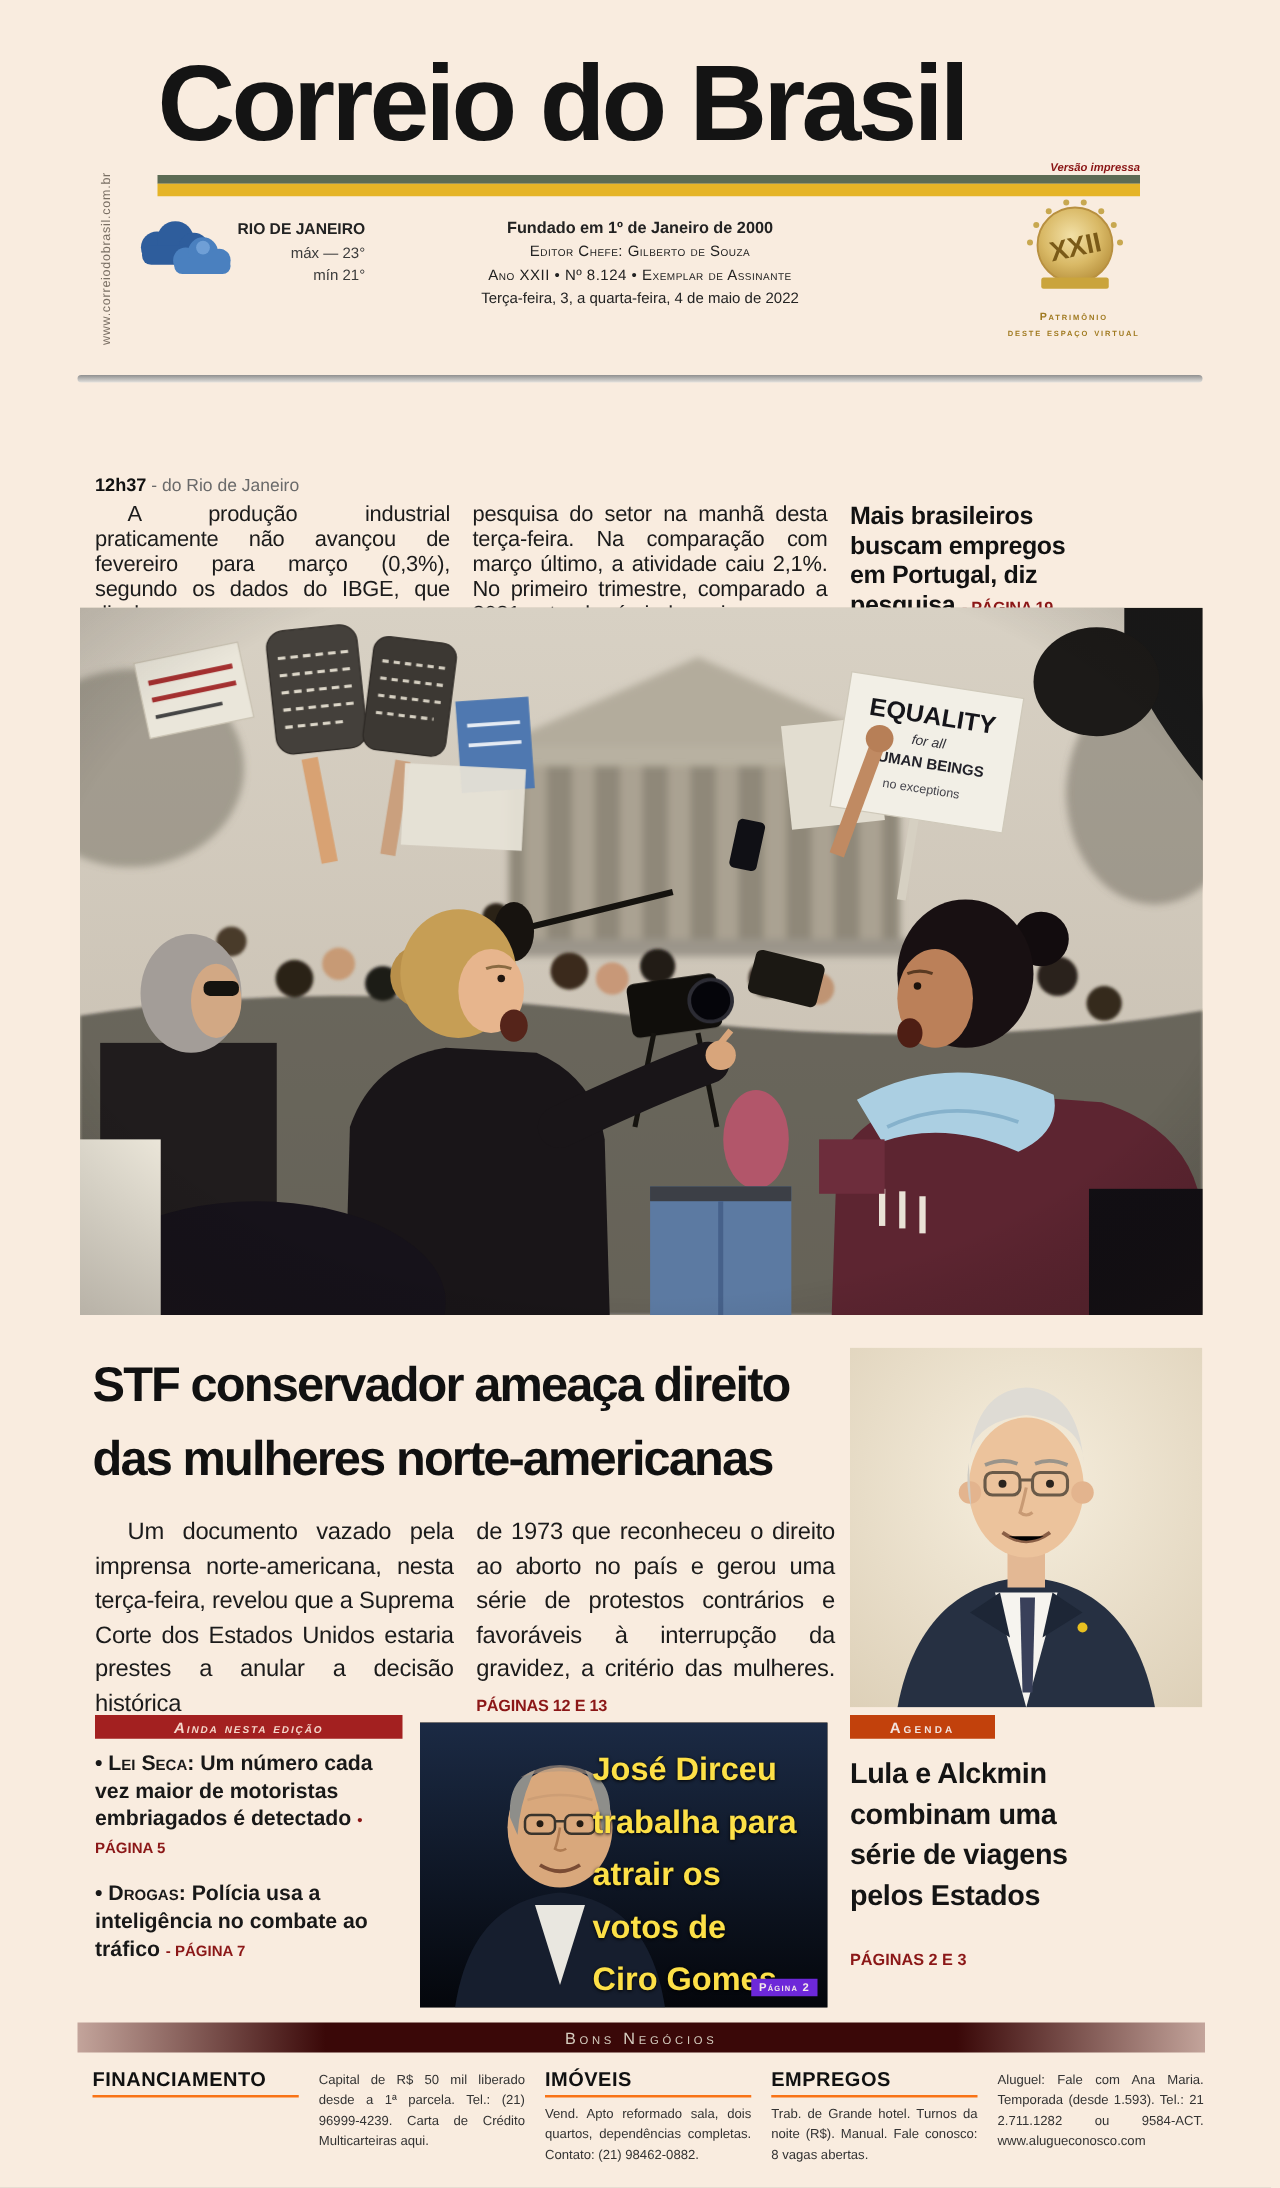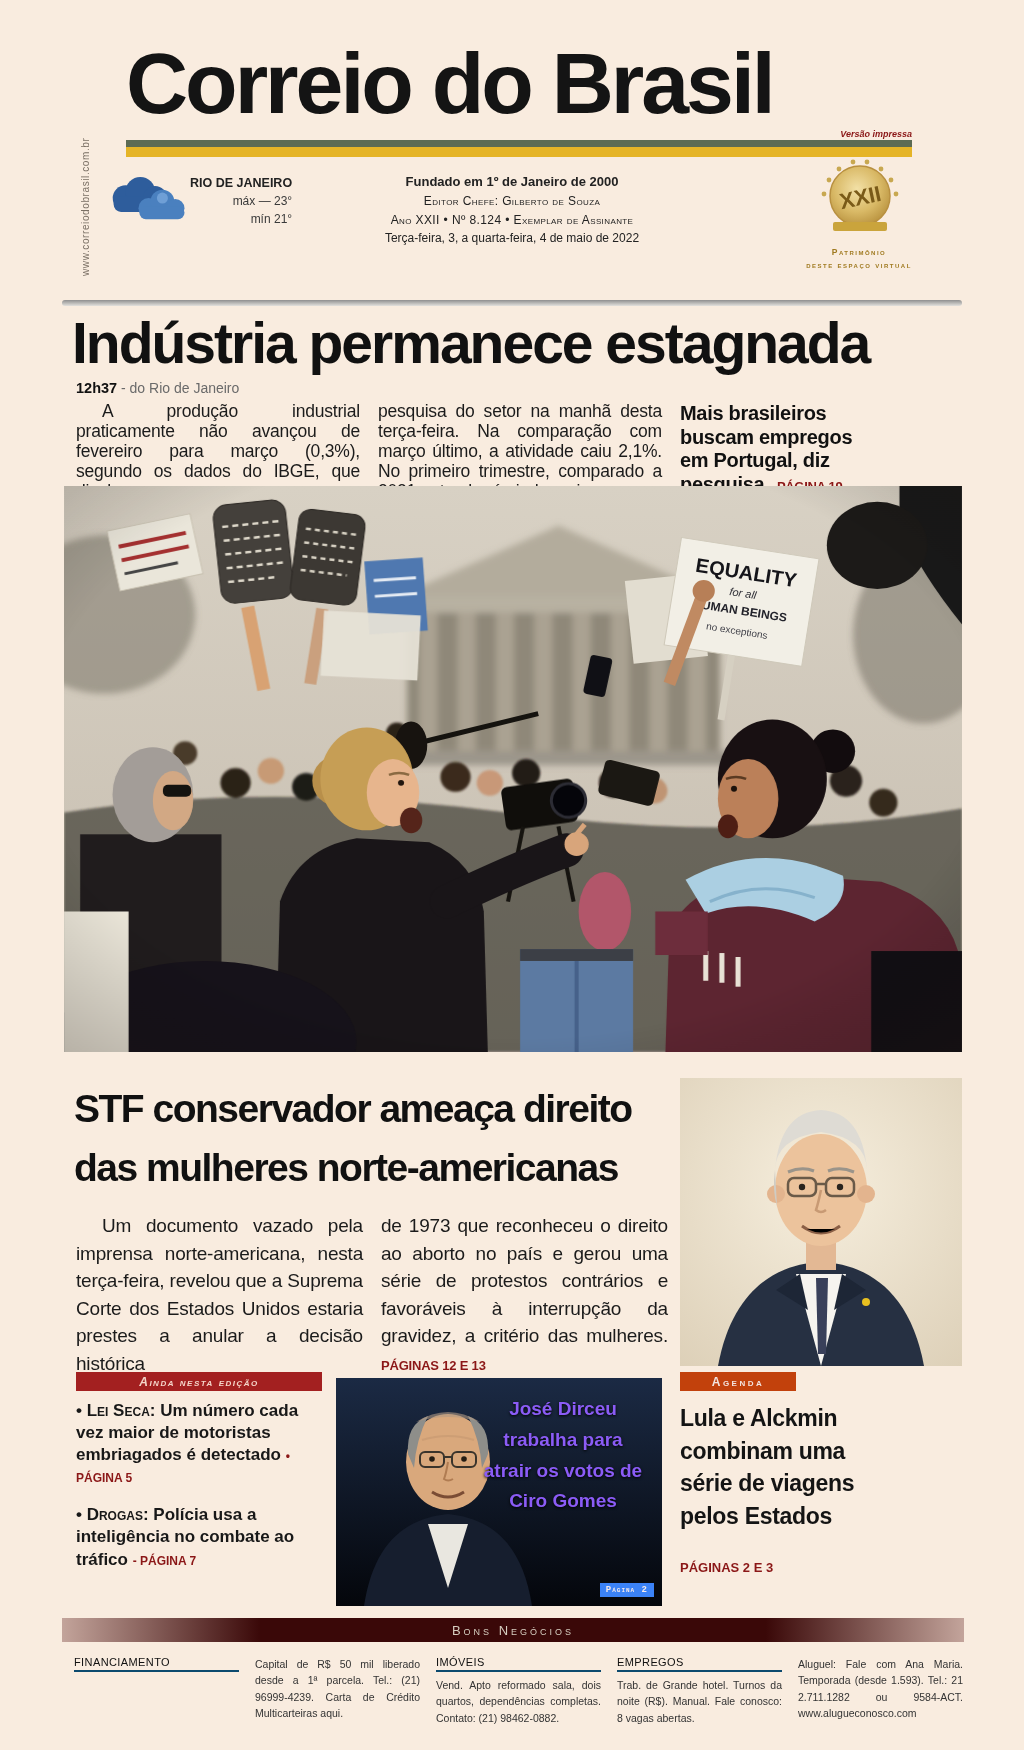--- a/index.html
+++ b/index.html
@@ -57,36 +57,36 @@
         font-style:italic;font-weight:bold;font-size:12px;letter-spacing:1.5px;}
   .banner.left{left:76px;width:246px;}
   .banner.agenda{left:680px;width:116px;background:#c2410c;color:#f2e3df;font-style:normal;letter-spacing:2.5px;}
   
   .items{position:absolute;left:76px;top:1400px;width:252px;}
   .items p{margin:0 0 16px 0;font-size:17px;font-weight:bold;line-height:1.3;color:#181818;}
   .items .lead{font-variant:small-caps;}
   .items .ref{font-size:12px;}
   
   .dirceu{position:absolute;left:336px;top:1378px;width:326px;height:228px;background:#05070c;overflow:hidden;}
-  .dirceu .txt{position:absolute;right:10px;top:16px;width:178px;text-align:center;color:#8b5cf6;
-        font-size:19px;font-weight:bold;line-height:1.62;text-shadow:0 1px 3px #000;}
-  .dirceu .chip{position:absolute;right:8px;bottom:9px;background:#3b82f6;color:#f5e9e9;
-        font-size:9px;font-weight:bold;letter-spacing:1px;padding:2px 6px;font-variant:small-caps;font-family:Liberation Mono, monospace;}
+  .dirceu .txt{position:absolute;right:10px;top:16px;width:178px;text-align:left;color:#fde047;
+        font-size:26px;font-weight:bold;line-height:1.62;text-shadow:0 1px 3px #000;}
+  .dirceu .chip{position:absolute;right:8px;bottom:9px;background:#6d28d9;color:#f5e9e9;
+        font-size:9px;font-weight:bold;letter-spacing:1px;padding:2px 6px;font-variant:small-caps;}
   
   .lula{position:absolute;left:680px;top:1402px;width:282px;font-size:23px;font-weight:bold;
         line-height:1.42;color:#141414;letter-spacing:-.3px;}
   .lula-ref{position:absolute;left:680px;top:1560px;font-size:13px;}
   
   .fbar{position:absolute;left:62px;top:1618px;width:902px;height:24px;
         background:linear-gradient(to right,#c3a49b,#3a0808 22%,#3a0808 78%,#c3a49b);
         display:flex;align-items:center;justify-content:center;color:#d6cec0;
         font-variant:small-caps;font-size:13px;letter-spacing:3px;}
   .classifieds{position:absolute;left:74px;top:1656px;width:890px;display:flex;gap:16px;}
   .cl-col{width:165px;}
-  .cl-head{font-size:11px;font-weight:normal;letter-spacing:.4px;border-bottom:2px solid #0c4a6e;
+  .cl-head{font-size:16px;font-weight:bold;letter-spacing:.4px;border-bottom:2px solid #f97316;
         padding-bottom:2px;margin-bottom:5px;color:#111;}
   .cl-head:empty{display:none;border:none;margin:0;padding:0;}
   .cl-body{font-size:10.5px;line-height:1.55;color:#333;text-align:justify;}
   svg text{font-family:"Liberation Sans",sans-serif;}
 </style>
 </head>
 <body>
 
 <div class="page">
 
@@ -149,21 +149,20 @@
       </g>
       <circle cx="60" cy="40" r="30" fill="url(#gold)" stroke="#b89040" stroke-width="1.5"></circle>
       <rect x="33" y="66" width="54" height="9" rx="2" fill="#caa43c"></rect>
       <text x="60" y="49" text-anchor="middle" font-size="22" font-weight="bold" fill="#7a5a18" transform="rotate(-12 60 40)">XXII</text>
     </svg>
     <div class="sealcap">Patrimônio</div>
     <div class="sealcap">deste espaço virtual</div>
   </div>
 
   <div class="rule"></div>
-  <h1 class="h1" style="margin:0">Indústria permanece estagnada</h1>
   <div class="byline">
     <b>12h37</b><span> - do Rio de Janeiro</span>
   </div>
 
   <div class="leadcols">
     <div class="col first">
         <p>A produção industrial praticamente não avançou de fevereiro para março (0,3%), segundo os dados do IBGE, que divulgou a</p>
       </div>
     <div class="col">
         <p>pesquisa do setor na manhã desta terça-feira. Na comparação com março último, a atividade caiu 2,1%. No primeiro trimestre, comparado a 2021, o tombo é ainda maior.</p>

